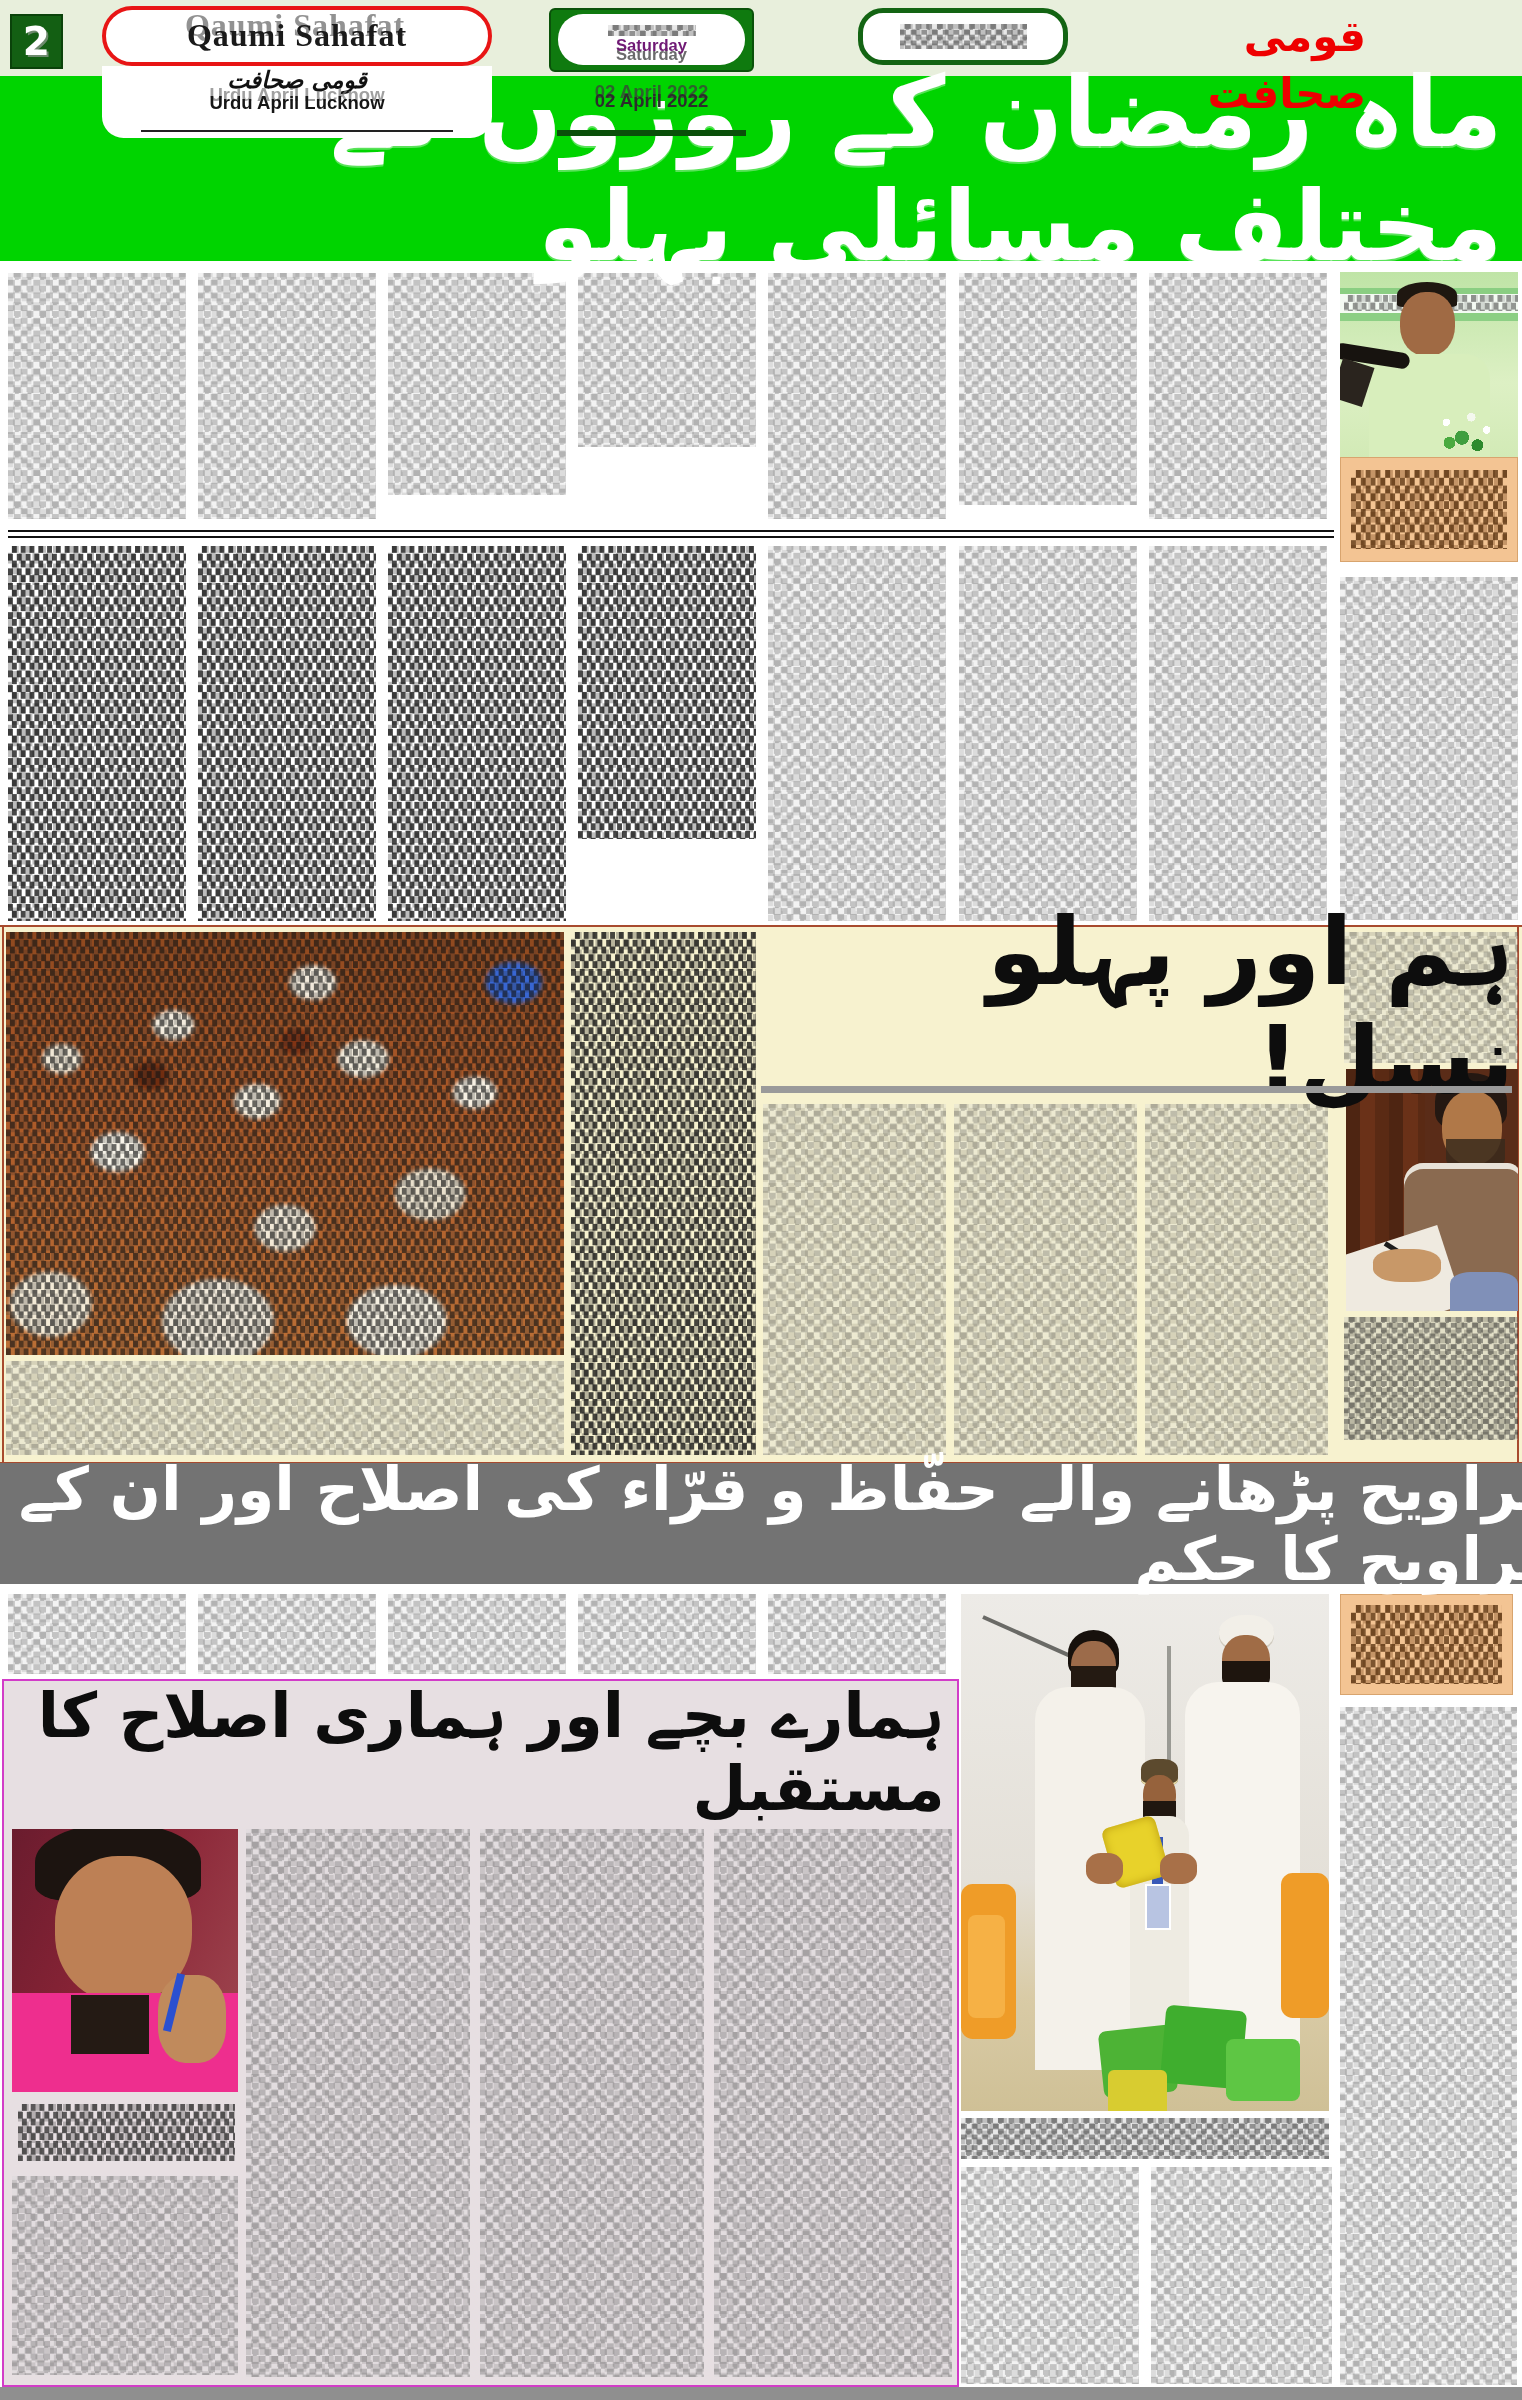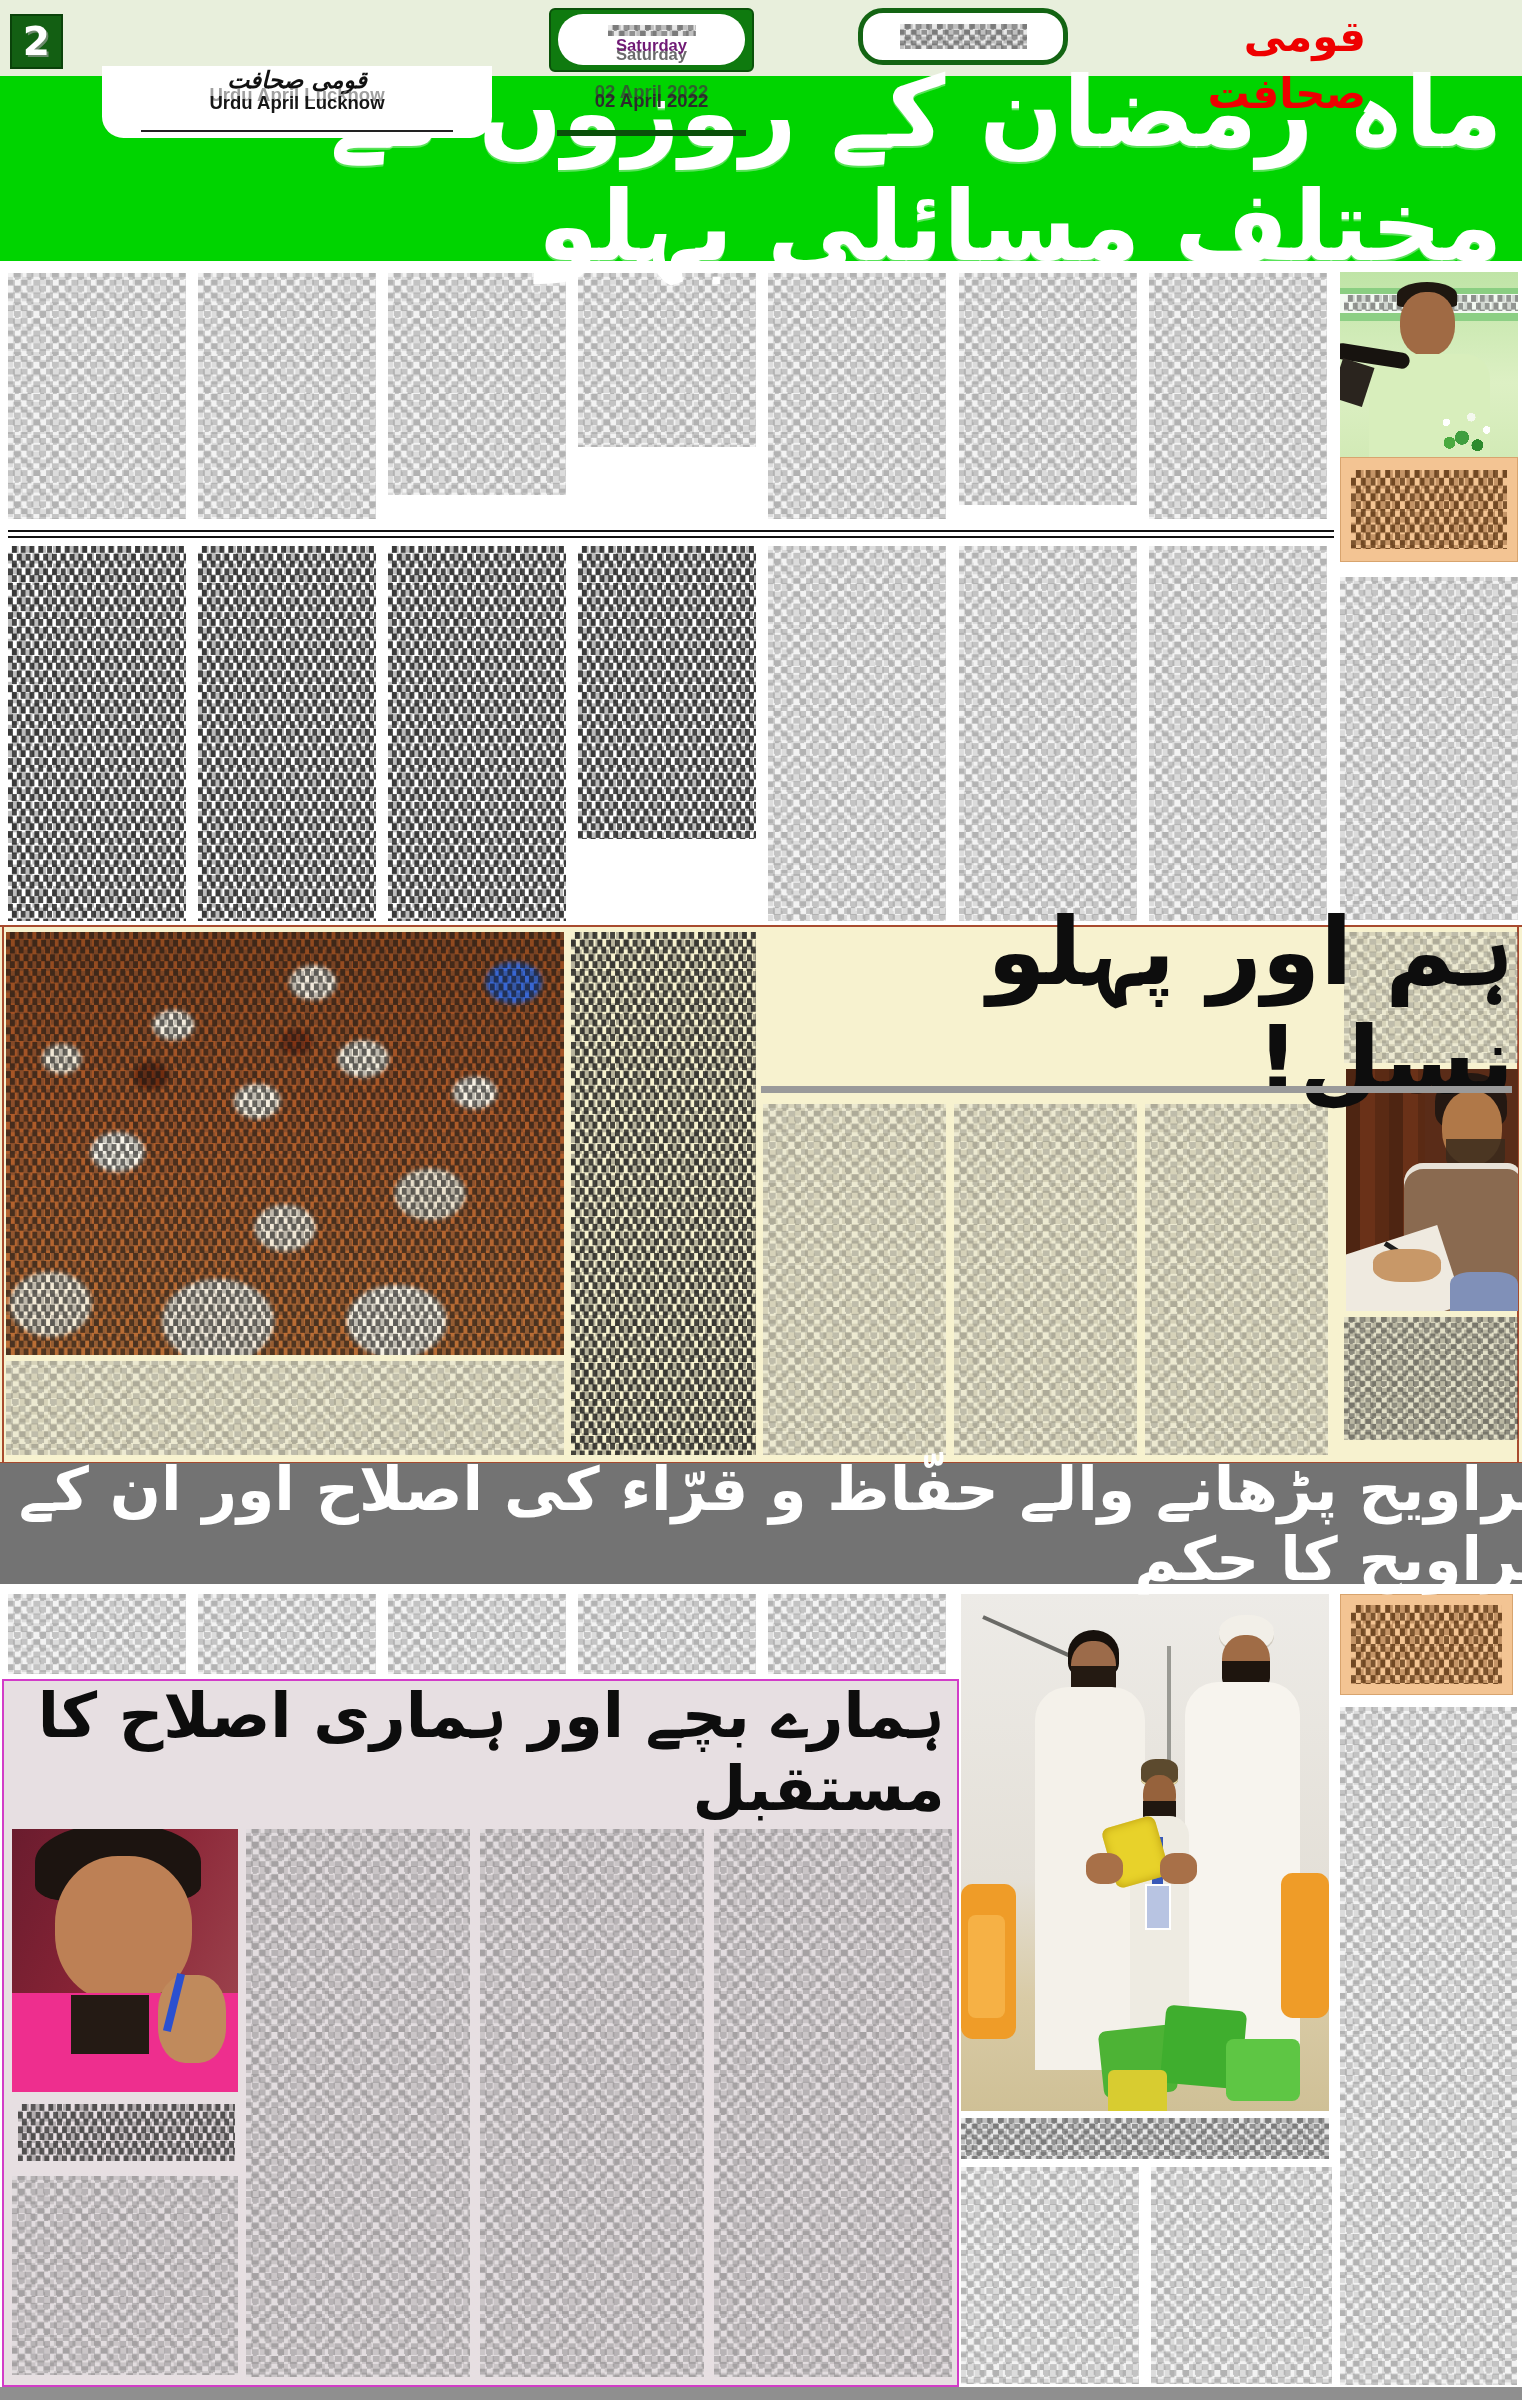--- a/index.html
+++ b/index.html
@@ -110,20 +110,23 @@
 <div class="page">
 
   <div class="abs topstrip"></div>
 
   <div class="abs banner-green">
     <div class="banner-green-text">ماہ رمضان کے روزوں کے مختلف مسائلی پہلو</div>
   </div>
 
   <div class="abs pagenum">2</div>
 
+  <div class="abs mast-pill">
+    <div class="mast-title">Qaumi Sahafat</div>
+  </div>
   <div class="abs mast-tail">
     <div class="mast-callig">قومی صحافت</div>
     <div class="mast-sub">Urdu April Lucknow</div>
     <div class="mast-rule"></div>
   </div>
 
   <div class="abs date-frame">
     <div class="date-pill">
       <div class="date-noise px-dark"></div>
       <div class="date-day">Saturday</div>

